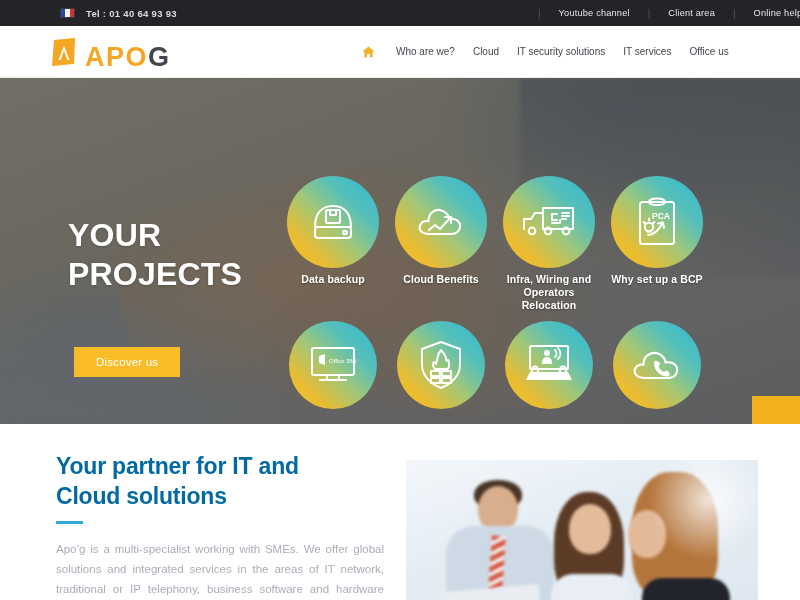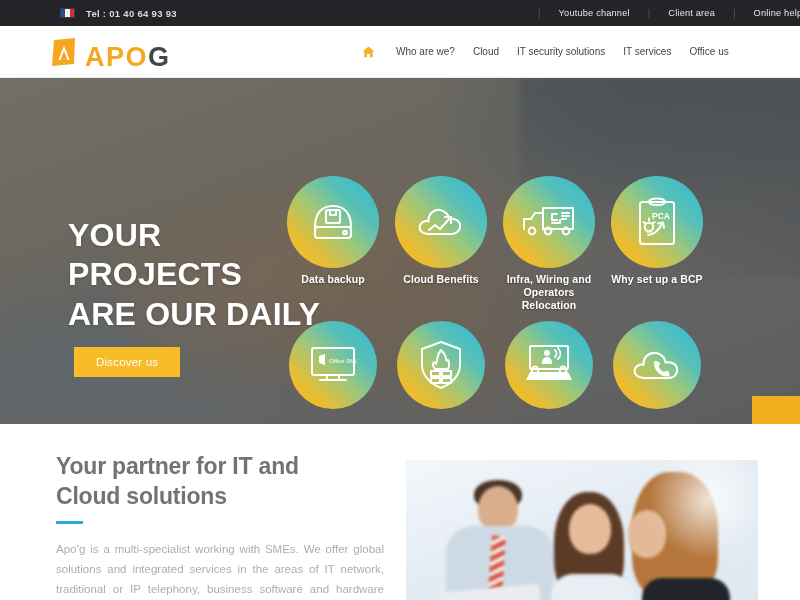--- a/index.html
+++ b/index.html
@@ -244,21 +244,21 @@
     padding-top: 28px;
   }
   .content-inner {
     width: 800px;
     display: flex;
     gap: 22px;
     padding: 0 42px 0 56px;
   }
   .col-text { width: 350px; }
   .content-h2 {
-    color: #737373;
+    color: #0369a1;
     font-size: 23px;
     font-weight: bold;
     line-height: 1.3;
     letter-spacing: -.2px;
   }
   .accent-rule {
     width: 27px; height: 3px;
     background: #2fa8e0;
     margin: 9px 0 11px;
   }
@@ -352,21 +352,20 @@
     <div class="hand-b"></div>
     <div class="suit-r"></div>
     <div class="table-l"></div>
   </div>
   <div class="hero-overlay"></div>
 
   <div class="hero-inner">
     <h1 class="hero-title">
       <span>YOUR</span><br>
       <span>PROJECTS</span><br>
-      <span>ARE OUR DAILY</span>
     </h1>
     <button class="hero-btn">Discover us</button>
 
     <div class="circles">
 
       <div class="circle-item">
         <div class="circle-bubble">
           <svg width="48" height="42" viewBox="0 0 48 42" fill="none" stroke="#fff" stroke-width="2.1" stroke-linecap="round" stroke-linejoin="round">
             <path d="M6 26 C6 13 12 5 24 5 C36 5 42 13 42 26 Z"></path>
             <rect x="6" y="26" width="36" height="11" rx="3"></rect>

